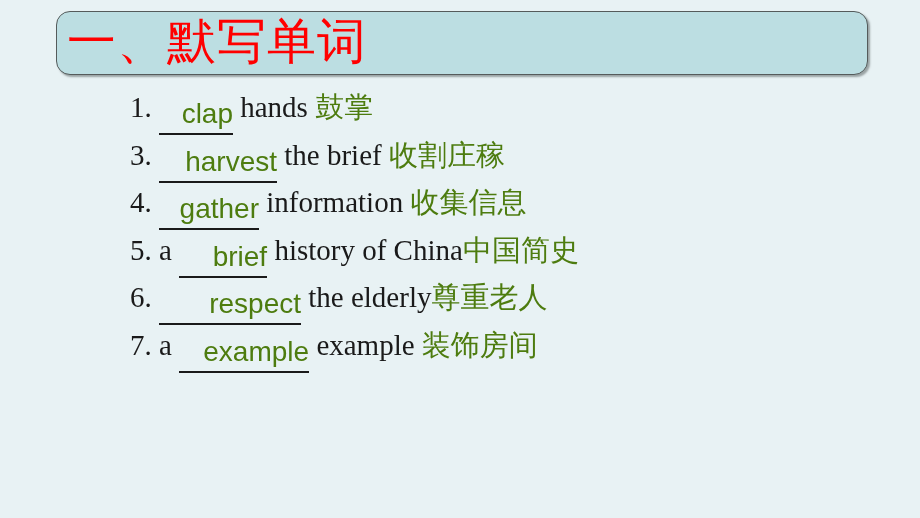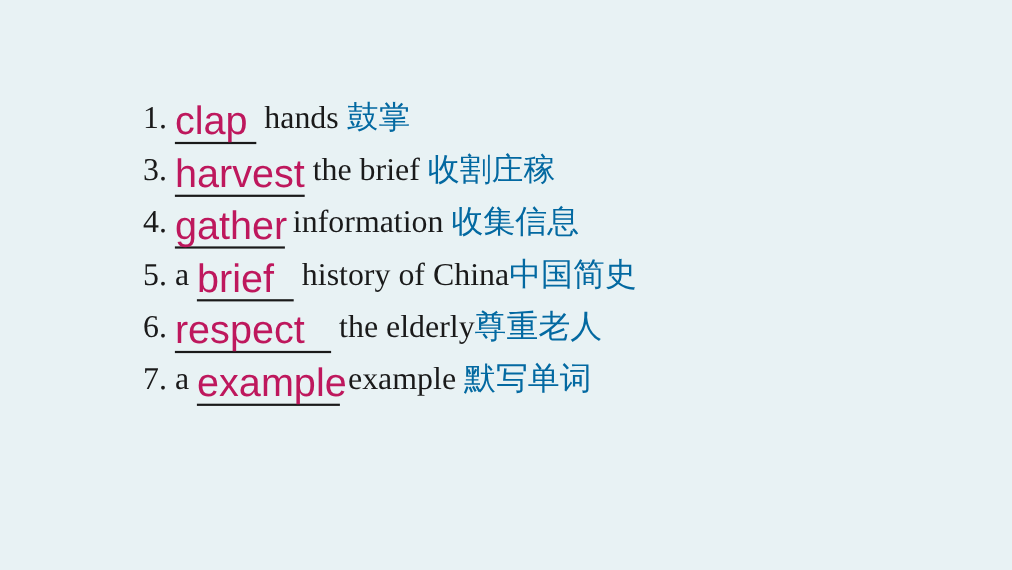--- a/index.html
+++ b/index.html
@@ -75,50 +75,53 @@
 
   .pre-text {
     font-family: "Liberation Serif", "DejaVu Serif", serif;
     font-size: 29px;
     color: #1a1a1a;
   }
 
   .blank {
     display: inline-block;
     font-family: "Liberation Sans", "DejaVu Sans", sans-serif;
-    font-size: 36px;
-    color: #be185d;
+    font-size: 28px;
+    color: #4d7c0f;
     border-bottom: 2px solid #1a1a1a;
-    text-align: left;
+    text-align: right;
     line-height: 38px;
     vertical-align: -6px;
     box-sizing: border-box;
   }
 
   .post-text {
     font-family: "Liberation Serif", "DejaVu Serif", serif;
     font-size: 29px;
     color: #1a1a1a;
     text-align: right;
   }
 
   .cn-text {
     font-family: "Liberation Serif", "DejaVu Serif", serif;
     font-size: 29px;
-    color: #0369a1;
+    color: #4d7c0f;
   }
 </style>
 </head>
 <body>
 
 <div class="slide">
 
+  <div class="title-banner">
+    <div class="title-text">一、默写单词</div>
+  </div>
 
   <div class="word-list">
       <div class="word-row"><span class="row-num">1.</span> <span class="blank" style="width: 74px;">clap</span><span class="post-text"> hands </span><span class="cn-text">鼓掌</span></div>
       <div class="word-row"><span class="row-num">3.</span> <span class="blank" style="width: 118px;">harvest</span><span class="post-text"> the brief </span><span class="cn-text">收割庄稼</span></div>
       <div class="word-row"><span class="row-num">4.</span> <span class="blank" style="width: 100px;">gather</span><span class="post-text"> information </span><span class="cn-text">收集信息</span></div>
       <div class="word-row"><span class="row-num">5.</span><span class="pre-text"> a </span><span class="blank" style="width: 88px;">brief</span><span class="post-text"> history of China</span><span class="cn-text">中国简史</span></div>
       <div class="word-row"><span class="row-num">6.</span> <span class="blank" style="width: 142px;">respect</span><span class="post-text"> the elderly</span><span class="cn-text">尊重老人</span></div>
-      <div class="word-row"><span class="row-num">7.</span><span class="pre-text"> a </span><span class="blank" style="width: 130px;">example</span><span class="post-text"> example </span><span class="cn-text">默写单词</span></div>
+      <div class="word-row"><span class="row-num">7.</span><span class="pre-text"> a </span><span class="blank" style="width: 130px;">example</span><span class="post-text"> example </span><span class="cn-text">装饰房间</span></div>
     </div>
 
 </div>
 
 </body></html>

